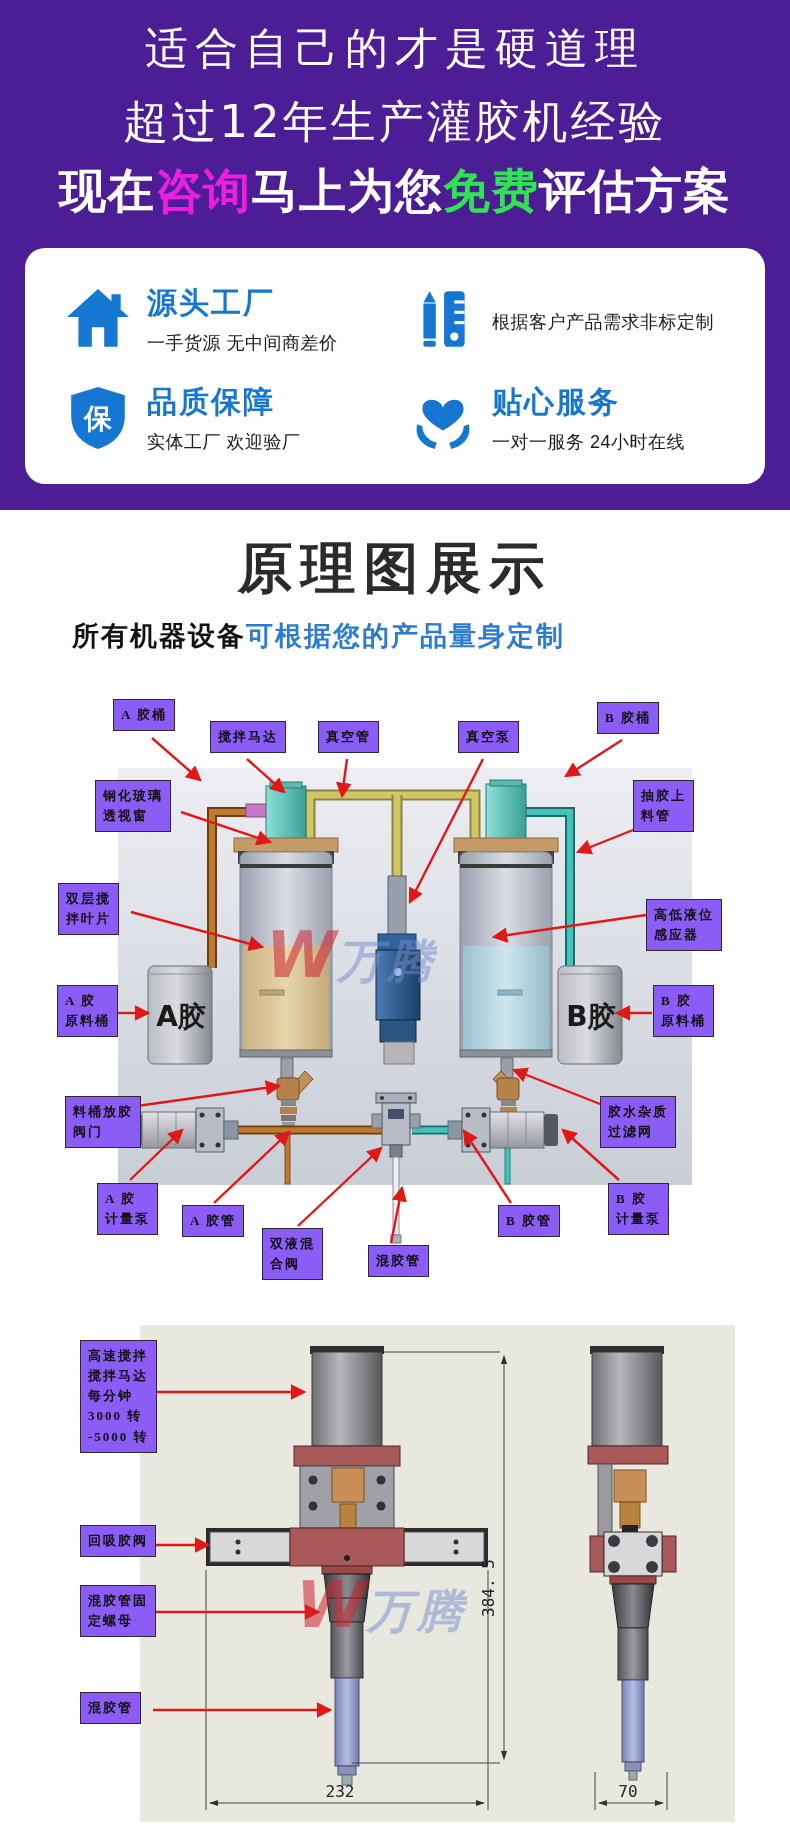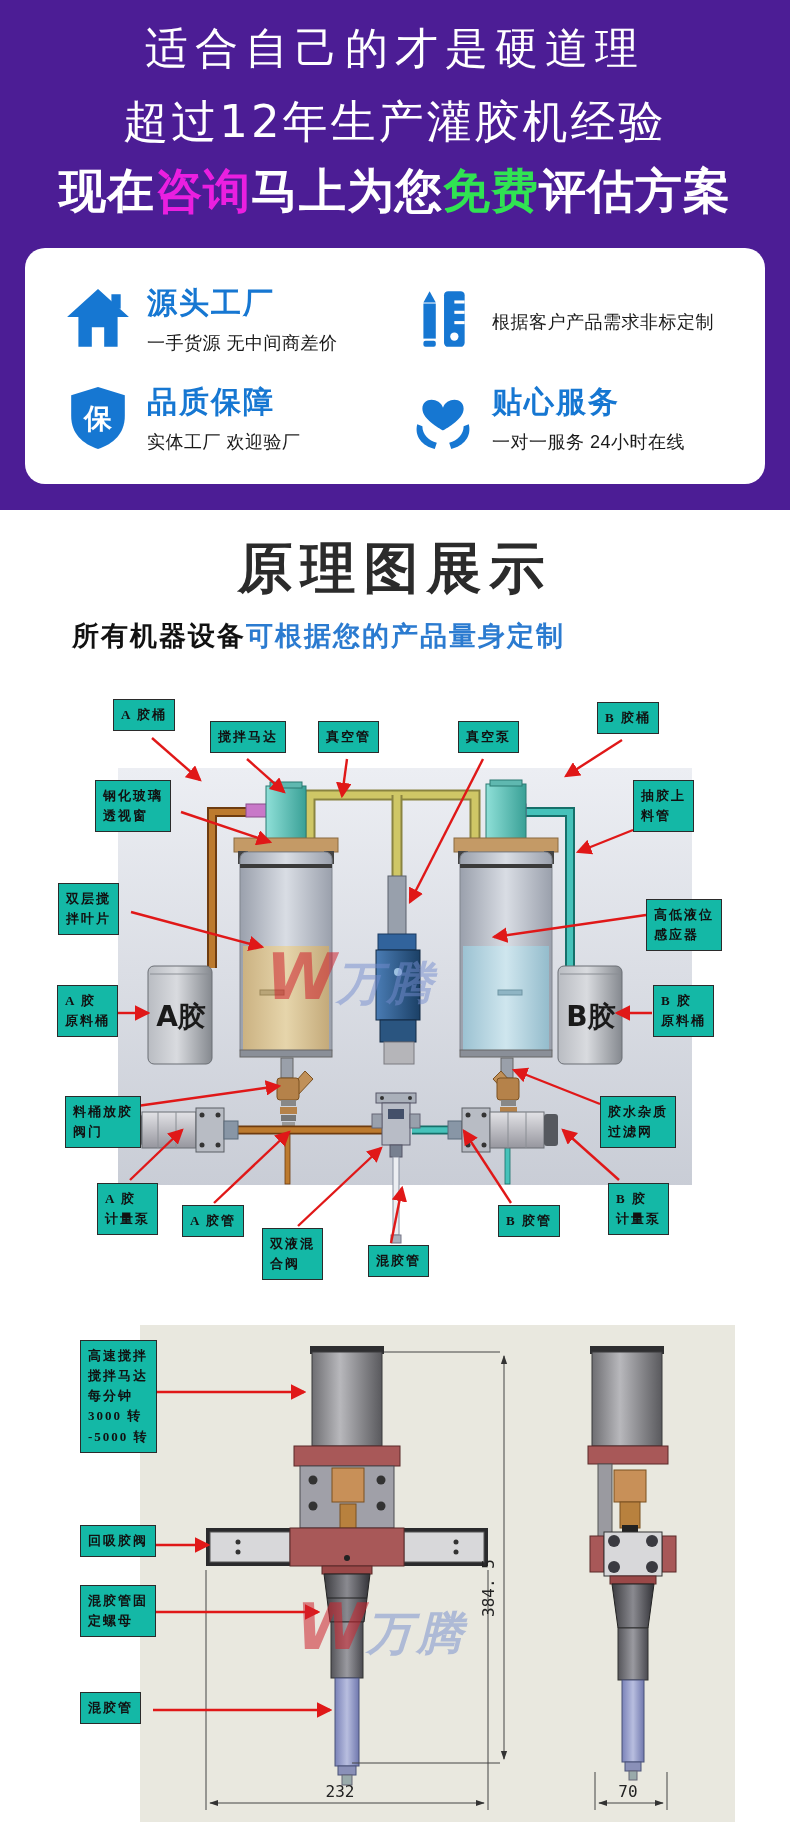--- a/index.html
+++ b/index.html
@@ -29,25 +29,25 @@
              font-size:55px;font-weight:bold;color:#2b2b2b;letter-spacing:8px;
              font-family:"DejaVu Sans",sans-serif;}
   .sec-sub{position:absolute;left:0;top:618px;width:637px;text-align:center;font-size:27px;
            color:#111;letter-spacing:2px;font-family:"Liberation Serif",serif;font-weight:bold;}
   .sec-sub .blue{color:#2b7bd0;}
   
   .diag{position:absolute;left:0;width:790px;}
   .d1{top:690px;height:600px;}
   .d2{top:1320px;height:515px;}
   .diag svg{position:absolute;left:0;top:0;}
-  .lb{position:absolute;background:#14b8a6;border:1.5px solid #2b2b2b;color:#111;
+  .lb{position:absolute;background:#8b5cf6;border:1.5px solid #2b2b2b;color:#111;
       font-family:"Liberation Serif",serif;font-weight:bold;font-size:13px;
       letter-spacing:2px;line-height:1.55;padding:5px 7px;white-space:nowrap;z-index:3;}
   .lb.ctr{text-align:center;}
-  .wm1{position:absolute;z-index:2;font-style:italic;font-weight:bold;pointer-events:none;margin-top:22px;}
+  .wm1{position:absolute;z-index:2;font-style:italic;font-weight:bold;pointer-events:none;}
   .wm-w{color:rgba(205,35,45,0.55);font-size:64px;font-family:"DejaVu Sans",sans-serif;}
   .wm-t{color:rgba(115,140,205,0.5);font-size:46px;letter-spacing:4px;
         font-family:"DejaVu Sans",sans-serif;}
 </style>
 </head>
 <body>
 
 <div class="page">
 
   <div class="banner">

